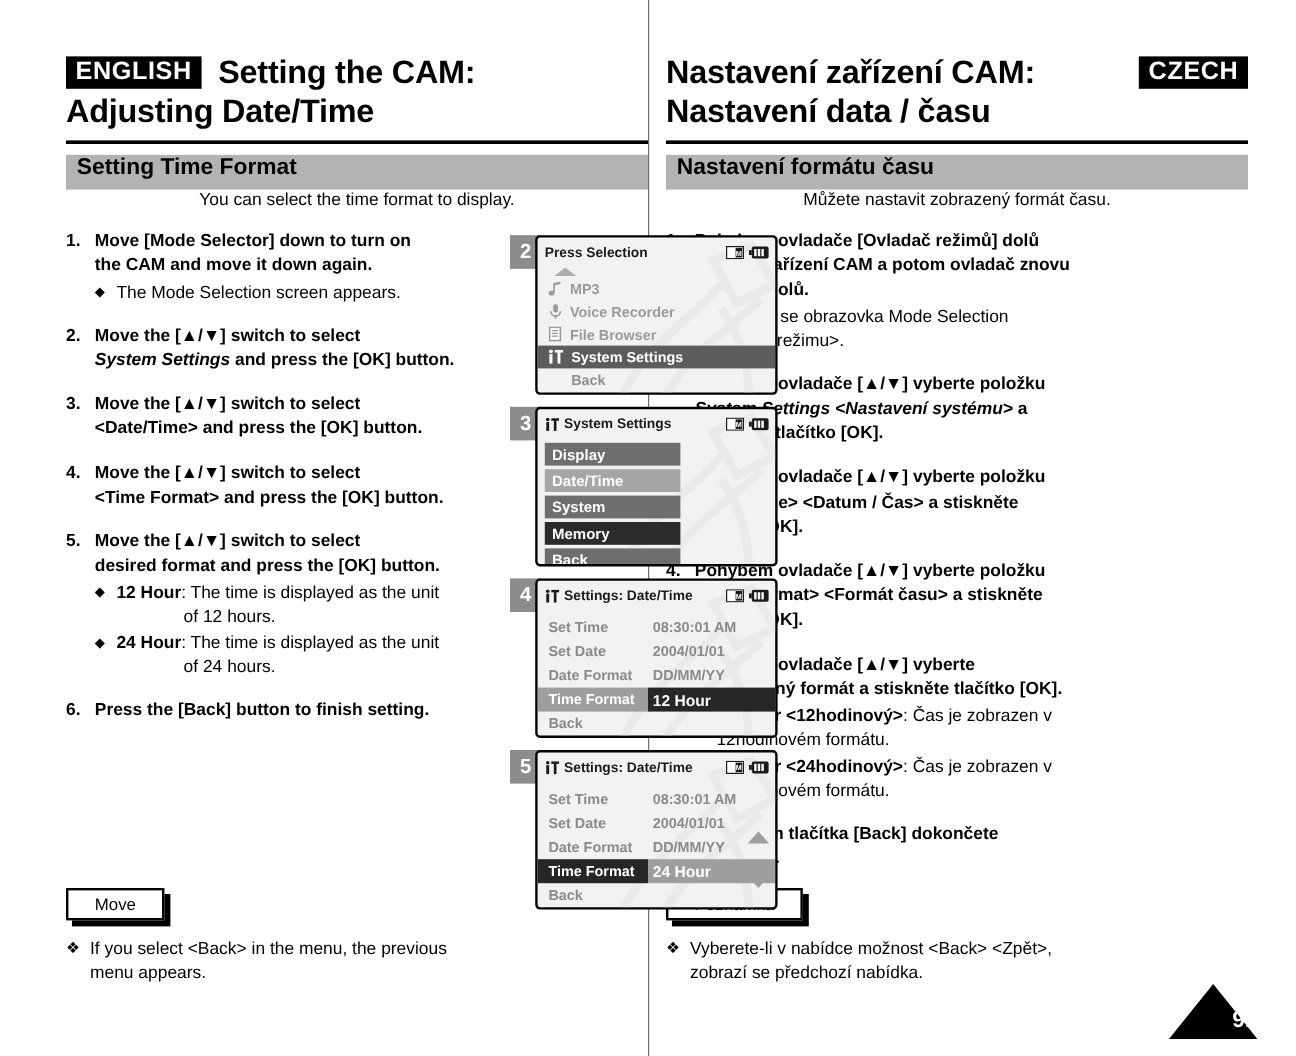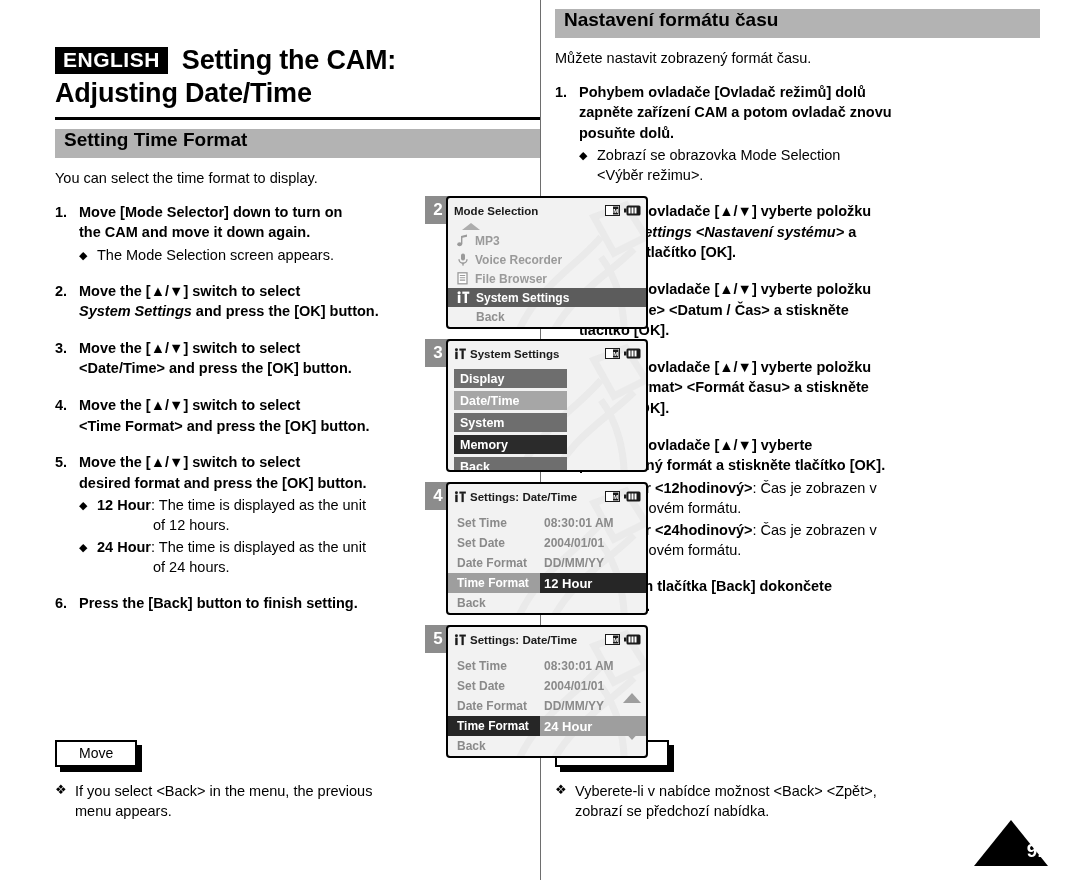--- a/index.html
+++ b/index.html
@@ -91,22 +91,22 @@
     margin-top: 9px;
     display: flex;
     align-items: flex-start;
     padding-left: 9px;
     font-size: 19px;
     font-weight: bold;
     box-sizing: border-box;
   }
   .lead {
     font-size: 14.5px;
-    margin-top: 11px;
     line-height: 1.35;
+    text-align: center;
   }
 
   
   .steps { margin-top: 13px; }
   .step {
     display: flex;
     font-size: 14.5px;
     line-height: 1.42;
     margin-bottom: 16px;
   }
@@ -486,20 +486,30 @@
           <span>If you select &lt;Back&gt; in the menu, the previous</span><br>
           <span>menu appears.</span>
         </span>
       </div>
     </div>
 
   </div>
 
   <div class="col col-cz">
 
+    <div class="head-block">
+      <div class="head-title">
+        <div class="head-cz-line1">
+          <span>Nastavení zařízení CAM:</span>
+          <span class="lang-tag">CZECH</span>
+        </div>
+        <div>Nastavení data / času</div>
+      </div>
+      <div class="rule-thick"></div>
+    </div>
 
     <div class="section-bar">
       <span>Nastavení formátu času</span>
     </div>
 
     <div class="lead">Můžete nastavit zobrazený formát času.</div>
 
     <div class="steps">
 
       <div class="step">
@@ -610,21 +620,21 @@
         <svg class="lcd-watermark" viewBox="0 0 150 150">
           <g fill="none" stroke="#e2e2e2" stroke-width="7">
             <path d="M10 140 C 30 90, 70 70, 95 40"></path>
             <path d="M40 150 C 60 100, 100 80, 128 52"></path>
             <path d="M88 20 L120 8 L140 40 L108 56 Z"></path>
             <path d="M95 60 C 110 80, 120 110, 118 148"></path>
           </g>
         </svg>
         <div class="lcd-head">
           <span class="lcd-head-title">
-            <span>Mode Selection</span>
+            <span>Press Selection</span>
           </span>
           <span class="lcd-head-icons">
             <svg class="ic" width="15" height="11" viewBox="0 0 15 11">
               <rect x="0.5" y="0.5" width="14" height="10" fill="#fff" stroke="#1a1a1a"></rect>
               <rect x="8" y="1.5" width="5.5" height="8" fill="#1a1a1a"></rect>
               <text x="10.7" y="8" font-size="6" fill="#fff" font-family="Liberation Sans, sans-serif" text-anchor="middle">M</text>
             </svg>
             <svg class="ic" width="17" height="11" viewBox="0 0 17 11">
               <rect x="2.5" y="0.5" width="14" height="10" rx="1.5" fill="#1a1a1a"></rect>
               <rect x="0" y="3.5" width="2.5" height="4" fill="#1a1a1a"></rect>

